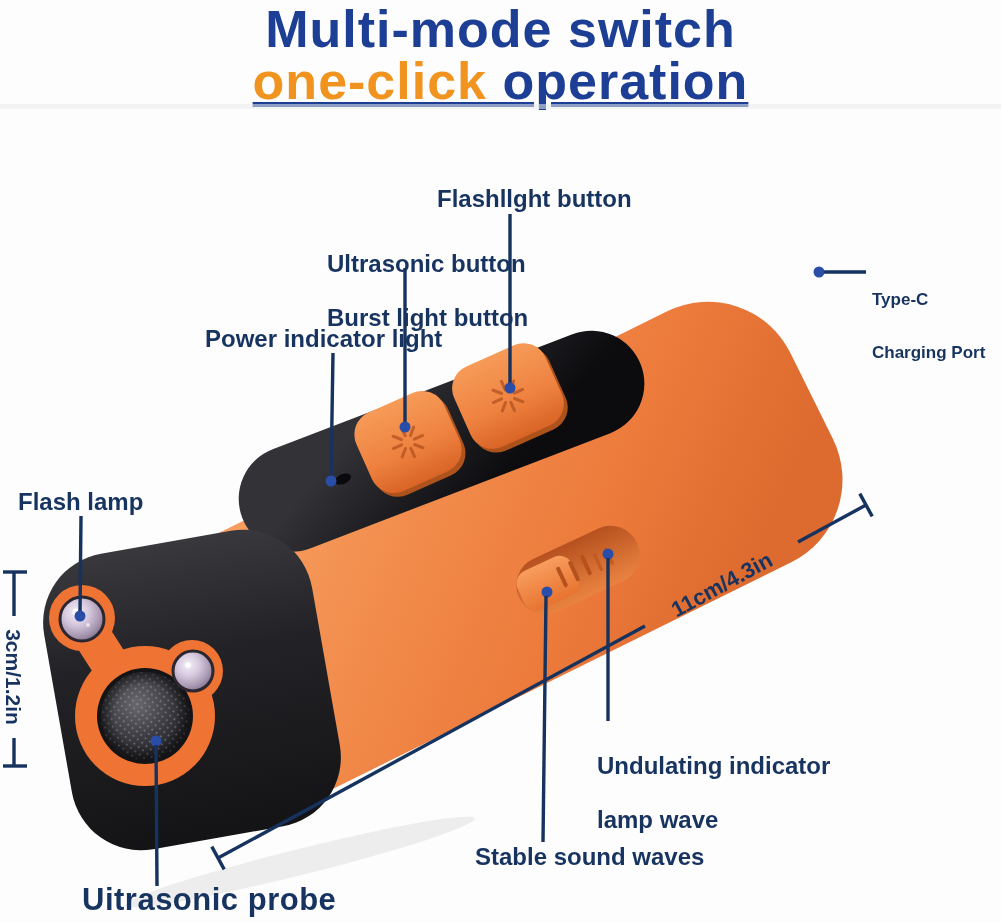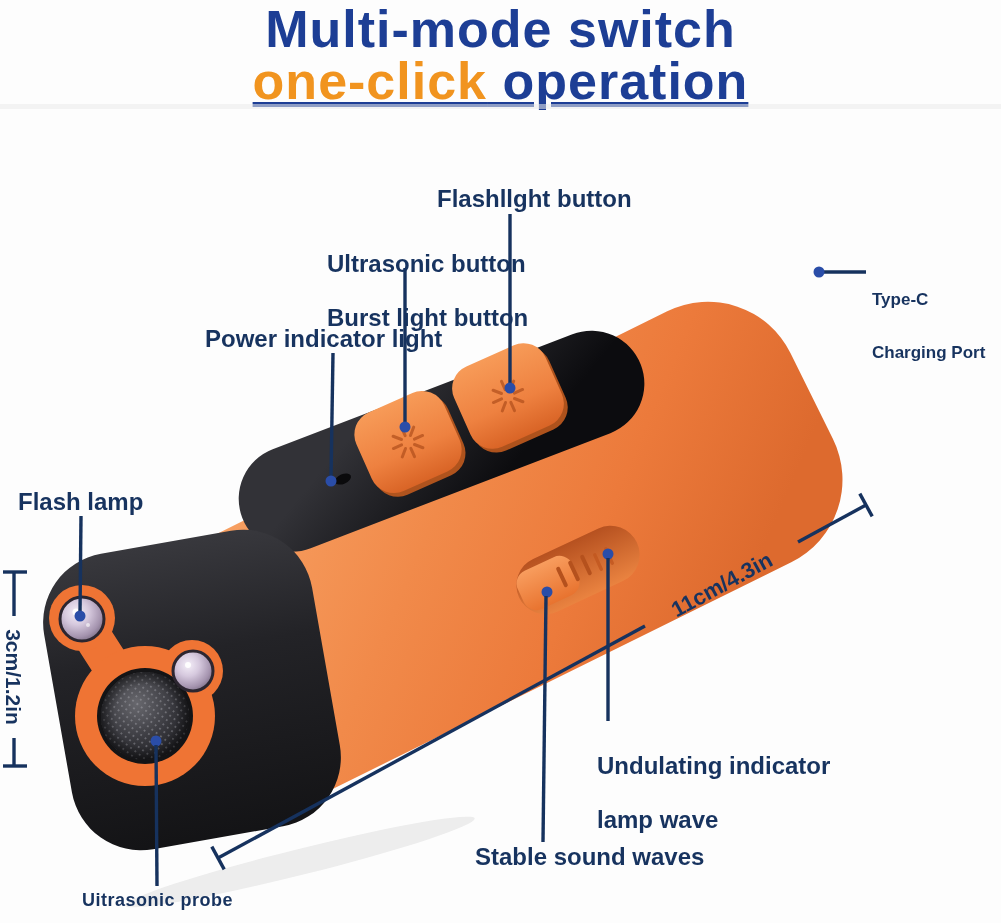--- a/index.html
+++ b/index.html
@@ -21,21 +21,21 @@
   .lbl{position:absolute;font-weight:bold;color:var(--label-navy);
        font-size:24px;line-height:22px;white-space:nowrap;}
   .lbl span{display:block;margin-top:32px;}
   #lbl-flashlight{left:437px;top:188px;}
   #lbl-ultra{left:327px;top:221px;}
   #lbl-power{left:205px;top:328px;text-align:right;}
   #lbl-typec{left:872px;top:257px;font-size:17px;line-height:21px;}
   #lbl-flashlamp{left:18px;top:491px;}
   #lbl-undulating{left:597px;top:723px;}
   #lbl-stable{left:475px;top:846px;}
-  #lbl-probe{left:82px;top:889px;font-size:18px;letter-spacing:.5px;text-align:right;}
+  #lbl-probe{left:82px;top:889px;font-size:31px;letter-spacing:.5px;text-align:right;}
   .dim{position:absolute;font-weight:bold;color:var(--label-navy);white-space:nowrap;}
   #dim-3cm{left:13px;top:677px;font-size:21px;transform:translate(-50%,-50%) rotate(90deg);}
   #dim-11cm{left:722px;top:585px;font-size:22px;transform:translate(-50%,-50%) rotate(-28.6deg);}
   .ann{stroke:var(--line-navy);stroke-width:3.4;fill:none;}
   .dot{fill:var(--dot-blue);stroke:none;}
   .btn-icon{stroke:#b04e1b;stroke-width:3;opacity:.7;stroke-linecap:round;fill:none;}
   .rib{stroke:#b5511d;stroke-width:4;stroke-linecap:round;}
   .rib2{stroke:#c2571f;stroke-width:3.5;stroke-linecap:round;opacity:.8;}
 </style>
 </head>

